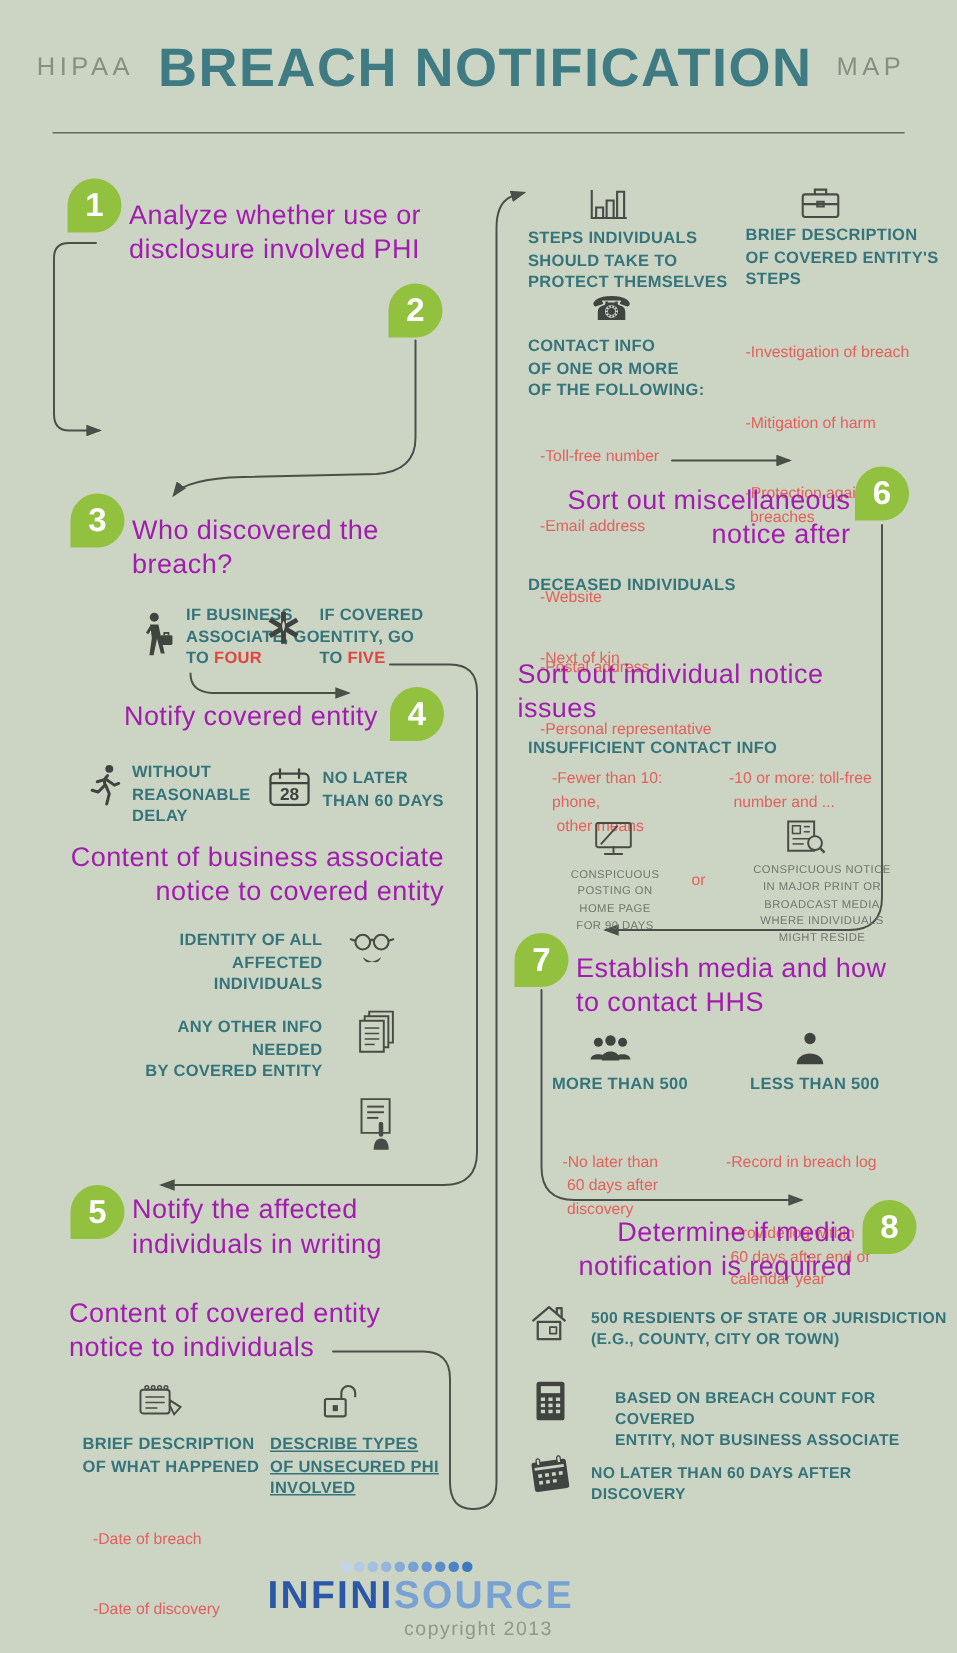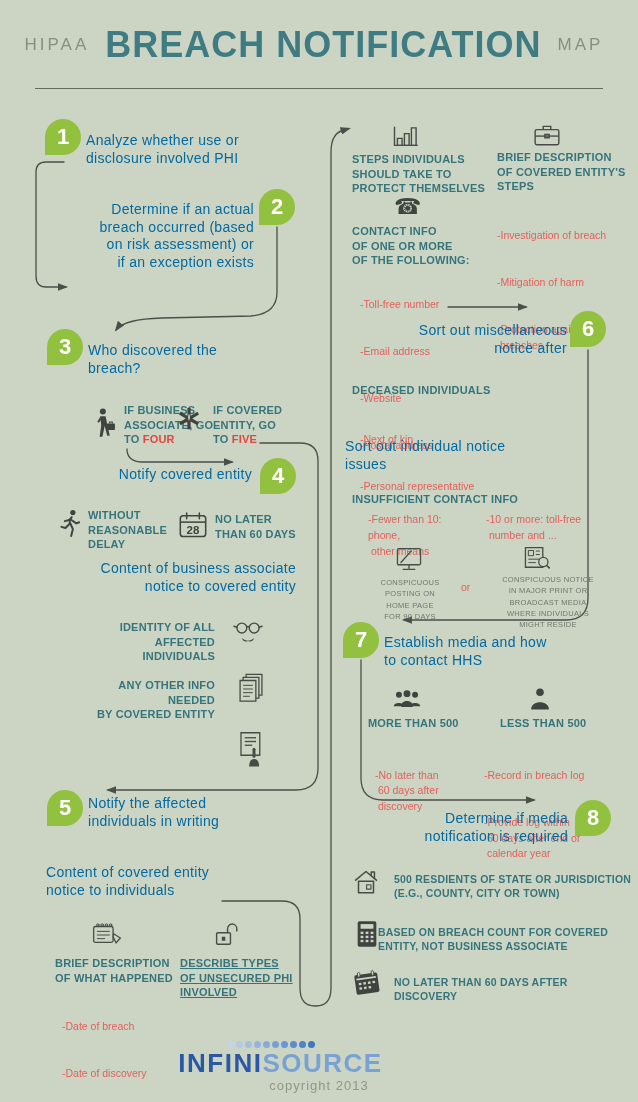--- a/index.html
+++ b/index.html
@@ -9,21 +9,21 @@
   .pre{white-space:pre-wrap;}
   
   .hdr{left:0;top:24px;width:628px;display:flex;align-items:center;justify-content:center;gap:16px;}
   .hdr .side{font-size:17px;letter-spacing:3px;color:#878e83;}
   .hdr .main{font-size:36px;font-weight:bold;letter-spacing:1px;color:#3e7b83;}
   .rule{left:35px;top:88px;width:568px;height:1px;background:#646a60;}
   
   .badge{width:36px;height:36px;border-radius:50% 50% 50% 0;background:#92c13f;color:#fff;
          font-size:22px;font-weight:bold;display:flex;align-items:center;justify-content:center;}
   
-  .h{font-size:14px;line-height:1.26;color:#0369a1;letter-spacing:.3px;white-space:pre-wrap;}
+  .h{font-size:18px;line-height:1.26;color:#a21caf;letter-spacing:.3px;white-space:pre-wrap;}
   .r{text-align:right;}
   
   .t{font-size:11px;font-weight:bold;line-height:1.32;color:#36747c;letter-spacing:.2px;white-space:pre-wrap;}
   .t.sm{font-size:10.5px;}
   
   .red{font-size:10.5px;line-height:1.5;color:#e2605d;white-space:pre-wrap;}
   .redw{color:#e0453f;}
   
   .cap{font-size:7.5px;line-height:1.5;color:#6f766d;letter-spacing:.3px;text-align:center;white-space:pre-wrap;}
   .ic{display:block;}
@@ -70,24 +70,20 @@
 
   <div class="abs badge" style="left:45px;top:119px;">
       <span>1</span>
     </div>
   <div class="abs h" style="left:86px;top:132px;">Analyze whether use or
 disclosure involved PHI</div>
 
   <div class="abs badge" style="left:259px;top:189px;">
       <span>2</span>
     </div>
-  <div class="abs h r" style="left:28px;top:201px;width:226px;">Determine if an actual
-breach occurred (based
-on risk assessment) or
-if an exception exists</div>
 
   <div class="abs badge" style="left:47px;top:329px;">
       <span>3</span>
     </div>
   <div class="abs h" style="left:88px;top:342px;">Who discovered the
 breach?</div>
 
   <span class="abs" style="left:90px;top:408px;">
     <svg class="ic" width="28" height="30" viewBox="0 0 24 26" fill="#3f4440">
       <circle cx="11" cy="3" r="2.6"></circle>
@@ -389,21 +385,21 @@
           <rect x="13.1" y="10" width="2.4" height="2"></rect>
         <rect x="4.5" y="13.5" width="2.4" height="2"></rect>
           <rect x="8.8" y="13.5" width="2.4" height="2"></rect>
           <rect x="13.1" y="13.5" width="2.4" height="2"></rect>
         <rect x="4.5" y="17" width="2.4" height="2"></rect>
           <rect x="8.8" y="17" width="2.4" height="2"></rect>
           <rect x="13.1" y="17" width="2.4" height="2"></rect>
       </g>
     </svg>
   </span>
-  <div class="abs t sm" style="left:378px;top:926px;">BASED ON BREACH COUNT FOR COVERED
+  <div class="abs t sm" style="left:410px;top:926px;">BASED ON BREACH COUNT FOR COVERED
 ENTITY, NOT BUSINESS ASSOCIATE</div>
 
   <span class="abs" style="left:352px;top:968px;">
     <svg class="ic" width="30" height="30" viewBox="0 0 26 26">
       <g transform="rotate(-8 13 14)" fill="#3f4440">
         <rect x="3" y="5" width="20" height="17" rx="1.5"></rect>
         <rect x="6" y="3" width="2" height="4" rx="1" fill="#ccd5c3" stroke="#3f4440" stroke-width="0.8"></rect>
         <rect x="18" y="3" width="2" height="4" rx="1" fill="#ccd5c3" stroke="#3f4440" stroke-width="0.8"></rect>
         <rect x="4.5" y="8" width="17" height="1.6" fill="#ccd5c3"></rect>
         <g fill="#ccd5c3">

